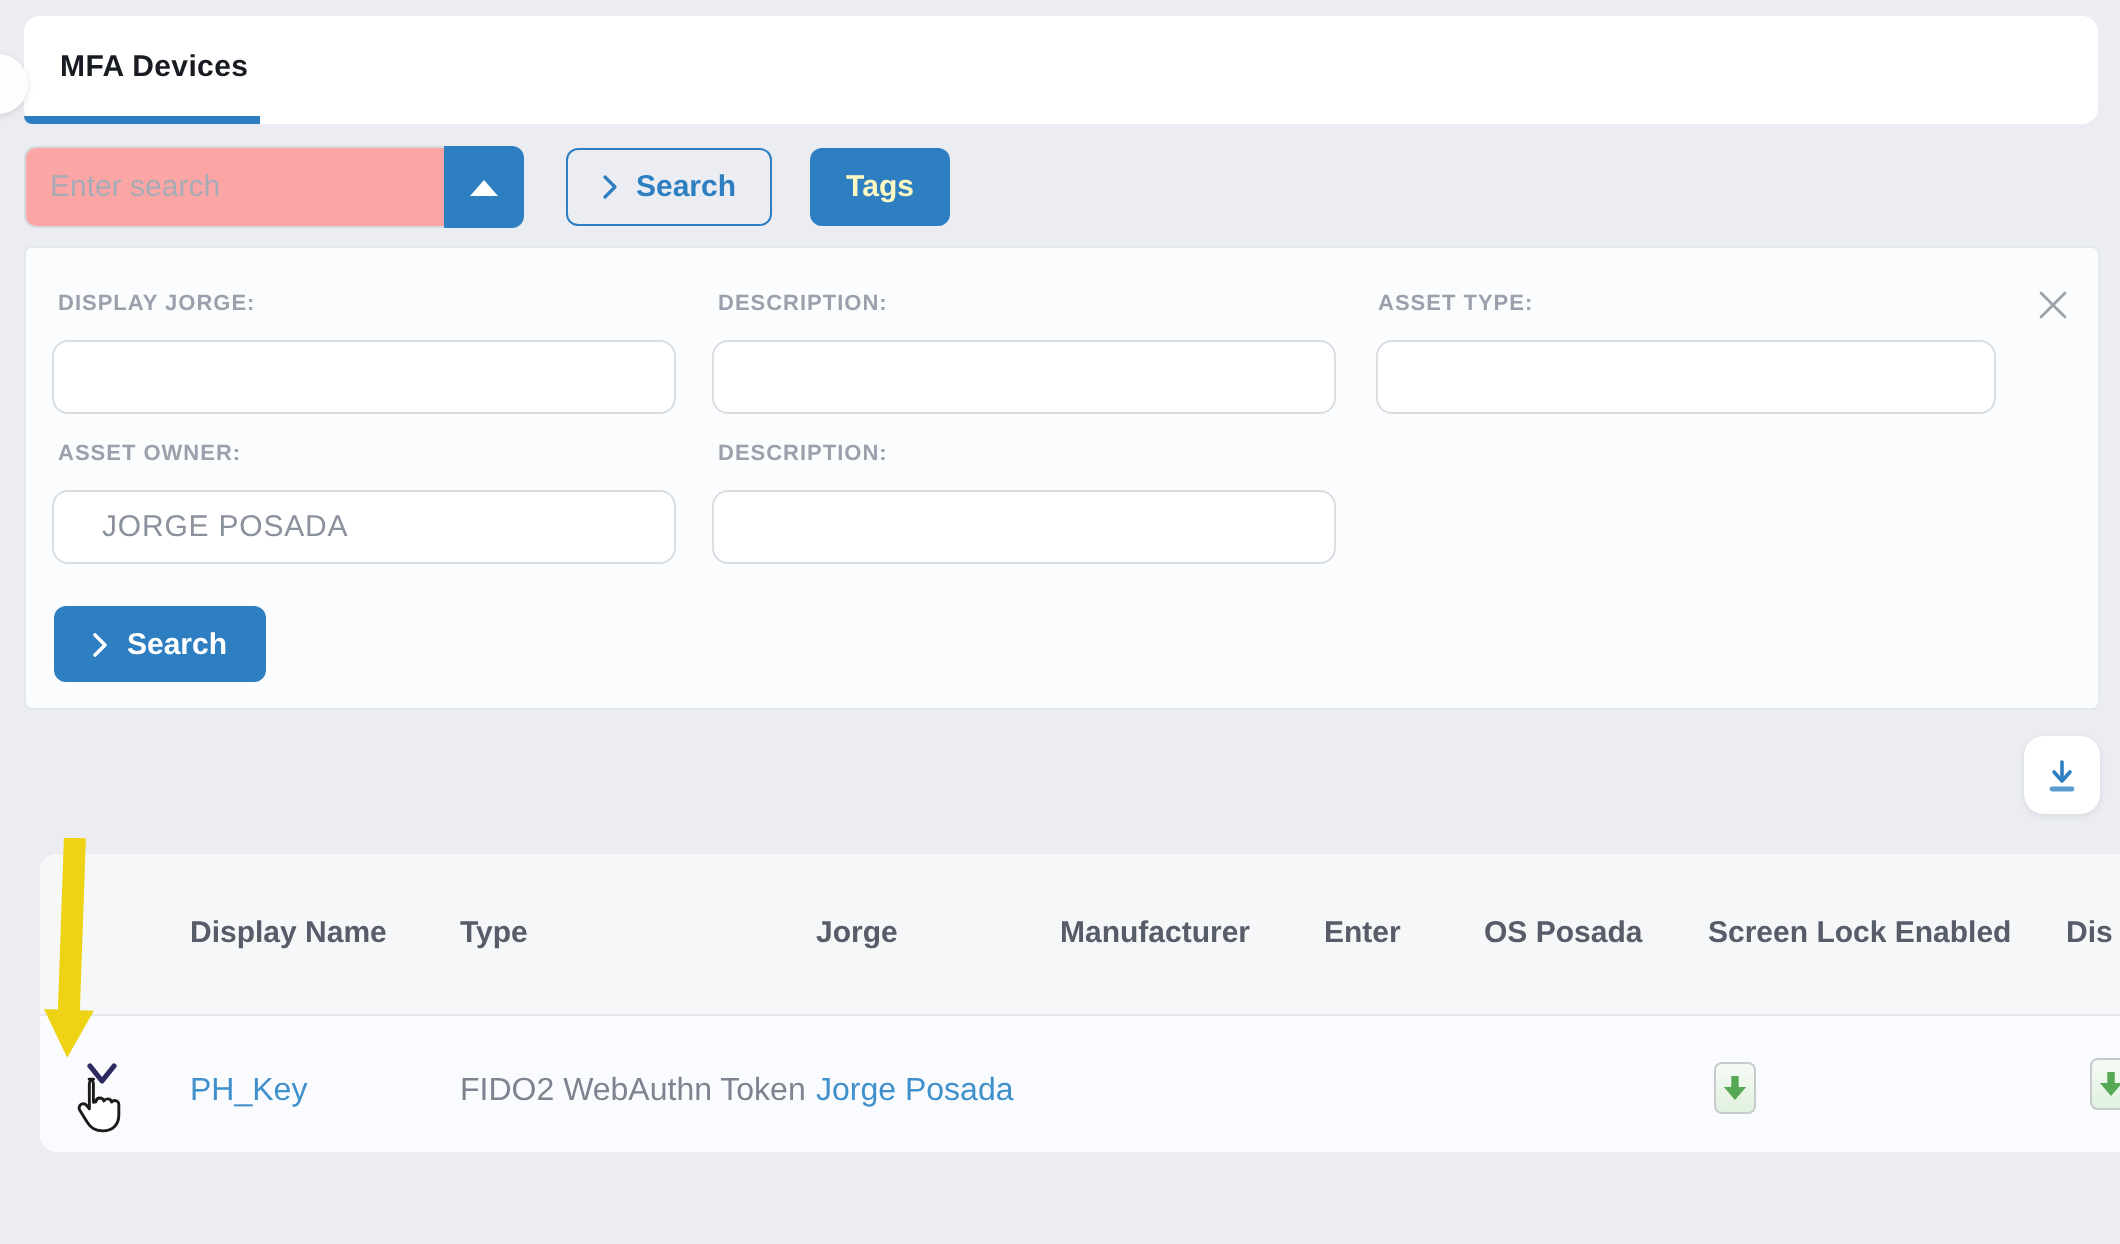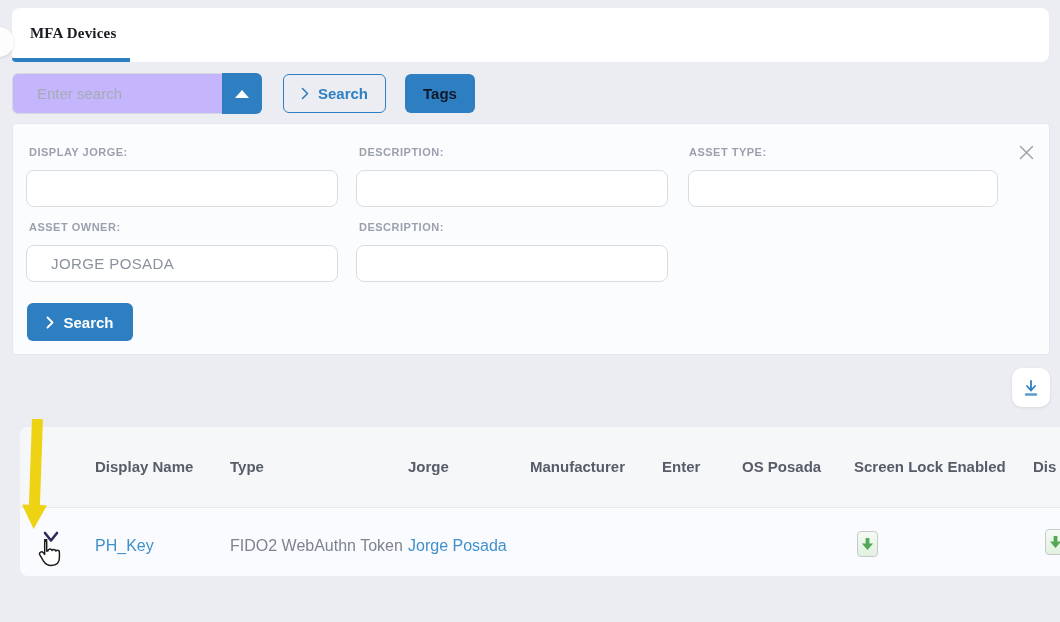--- a/index.html
+++ b/index.html
@@ -10,63 +10,63 @@
     -webkit-font-smoothing:antialiased;
   }
   .stage{position:relative;width:1060px;height:622px;}
 
   
   .topbar{
     position:absolute;left:12px;top:8px;width:1037px;height:54px;
     background:#ffffff;border-radius:8px;
   }
   .tab-active{
-    position:absolute;left:0;top:0;height:100%;width:118px;cursor:pointer;font-family:Liberation Serif, serif;
+    position:absolute;left:0;top:0;height:100%;width:118px;cursor:pointer;
   }
   .tab-label{
     position:absolute;left:18px;top:17px;
     font-size:15px;font-weight:700;color:#181b21;letter-spacing:.2px;white-space:nowrap;
   }
   .tab-underline{
     position:absolute;left:0;bottom:0;width:118px;height:4px;
     background:#2e7fc1;border-radius:0 0 0 8px;
   }
   .edge-circle{
     position:absolute;left:-16px;top:27px;width:30px;height:30px;border-radius:50%;
     background:#fdfdfd;box-shadow:0 1px 3px rgba(0,0,0,.12);
   }
 
   
   .qsearch-input{
     position:absolute;left:12px;top:73px;width:210px;height:41px;
     border:1px solid #d6dade;border-right:none;border-radius:6px 0 0 6px;
-    background:#c4b5fd;box-sizing:border-box;
+    background:#fca5a5;box-sizing:border-box;
     font-family:"Liberation Sans",sans-serif;font-size:15px;color:#4a4f58;
-    padding:0 24px;outline:none;
+    padding:0 12px;outline:none;
   }
   .qsearch-input::placeholder{color:#a6abb5;}
   .qsearch-toggle{
     position:absolute;left:222px;top:73px;width:40px;height:41px;
     background:#2e7fc1;border:none;border-radius:0 6px 6px 0;cursor:pointer;
     display:flex;align-items:center;justify-content:center;padding:0;
   }
   .tri-up{
     width:0;height:0;border-left:7px solid transparent;border-right:7px solid transparent;
     border-bottom:8px solid #ffffff;
   }
   .btn-outline{
     position:absolute;left:283px;top:74px;width:103px;height:39px;
     background:transparent;border:1px solid #2e7fc1;border-radius:6px;cursor:pointer;
     color:#2e7fc1;font-family:"Liberation Sans",sans-serif;font-size:15px;font-weight:600;
     display:flex;align-items:center;justify-content:center;gap:9px;box-sizing:border-box;
   }
   .btn-tags{
     position:absolute;left:405px;top:74px;width:70px;height:39px;
     background:#2e7fc1;border:none;border-radius:6px;cursor:pointer;
-    color:#0f172a;font-family:"Liberation Sans",sans-serif;font-size:15px;font-weight:700;
+    color:#fef9c3;font-family:"Liberation Sans",sans-serif;font-size:15px;font-weight:700;
     display:flex;align-items:center;justify-content:center;
   }
 
   
   .filter-panel{
     position:absolute;left:12px;top:123px;width:1038px;height:232px;
     background:#fbfcfd;border:1px solid #e4e7eb;border-radius:4px;box-sizing:border-box;
   }
   .f-label{
     position:absolute;font-size:11px;font-weight:600;color:#9aa1ad;

